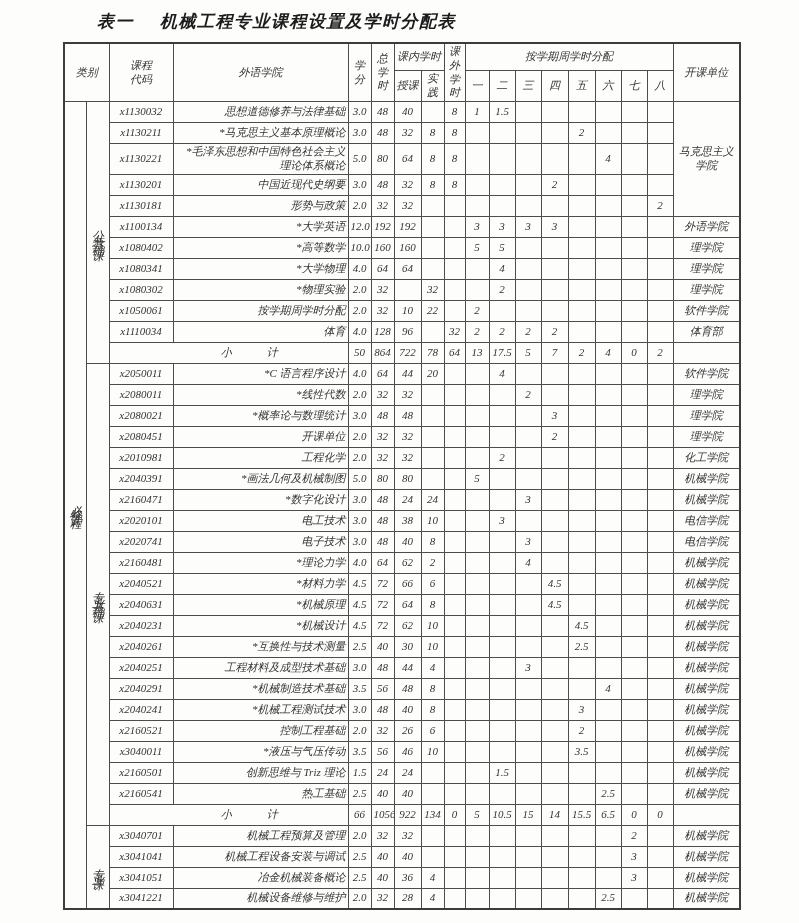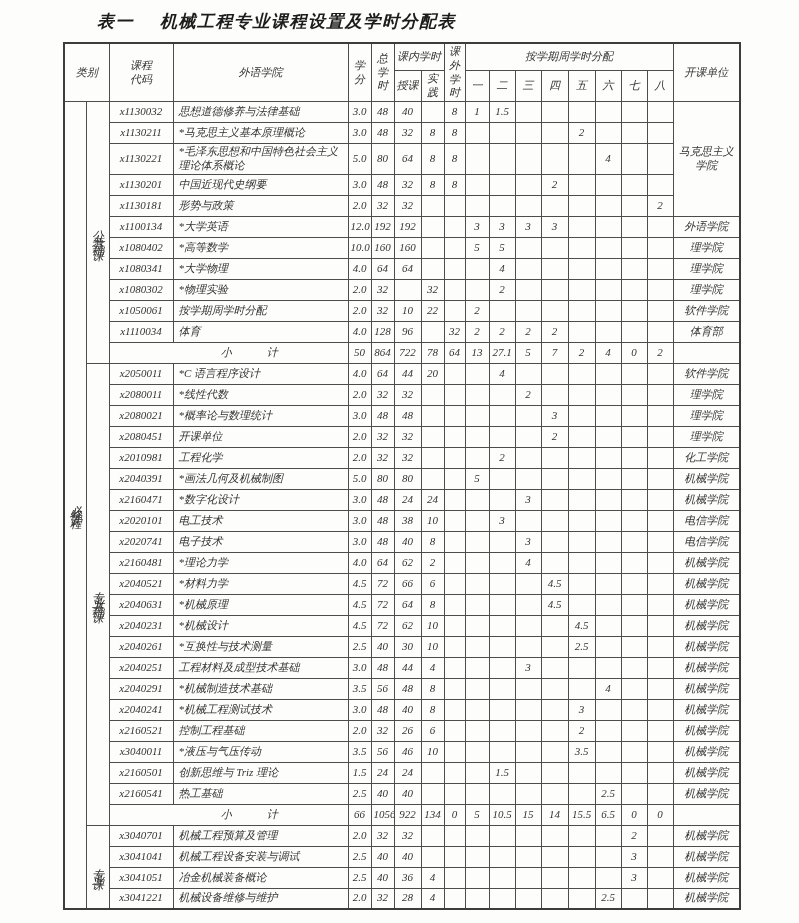--- a/index.html
+++ b/index.html
@@ -29,21 +29,21 @@
     padding:1px 2px;
     text-align:center;vertical-align:middle;
     font-weight:normal;
     overflow:hidden;
     line-height:1.25;
   }
   .course thead tr:first-child{height:27px;}
   .course thead tr:last-child{height:21px;margin-left:32px;}
   .course tbody tr{height:21px;margin-top:32px;}
   .pre{white-space:pre-line;}
-  td.name{text-align:left;padding-left:5px;}
+  td.name{text-align:right;padding-left:5px;}
   .vtext{
     writing-mode:vertical-lr;
     text-orientation:upright;
     margin:0 auto;
     letter-spacing:5px;
     font-size:12px;
     color:#333;
   }
   td.subtotal-label{letter-spacing:0.5px;padding-left:44px;}
 </style>
@@ -306,21 +306,21 @@
           <td>体育部</td>
         </tr>
         <tr>
           <td class="subtotal-label" colspan="2">小　　　计</td>
           <td>50</td>
           <td>864</td>
           <td>722</td>
           <td>78</td>
           <td>64</td>
           <td>13</td>
-          <td>27.1</td>
+          <td>17.5</td>
           <td>5</td>
           <td>7</td>
           <td>2</td>
           <td>4</td>
           <td>0</td>
           <td>2</td>
           <td></td>
         </tr>
         <tr>
           <td rowspan="22">

